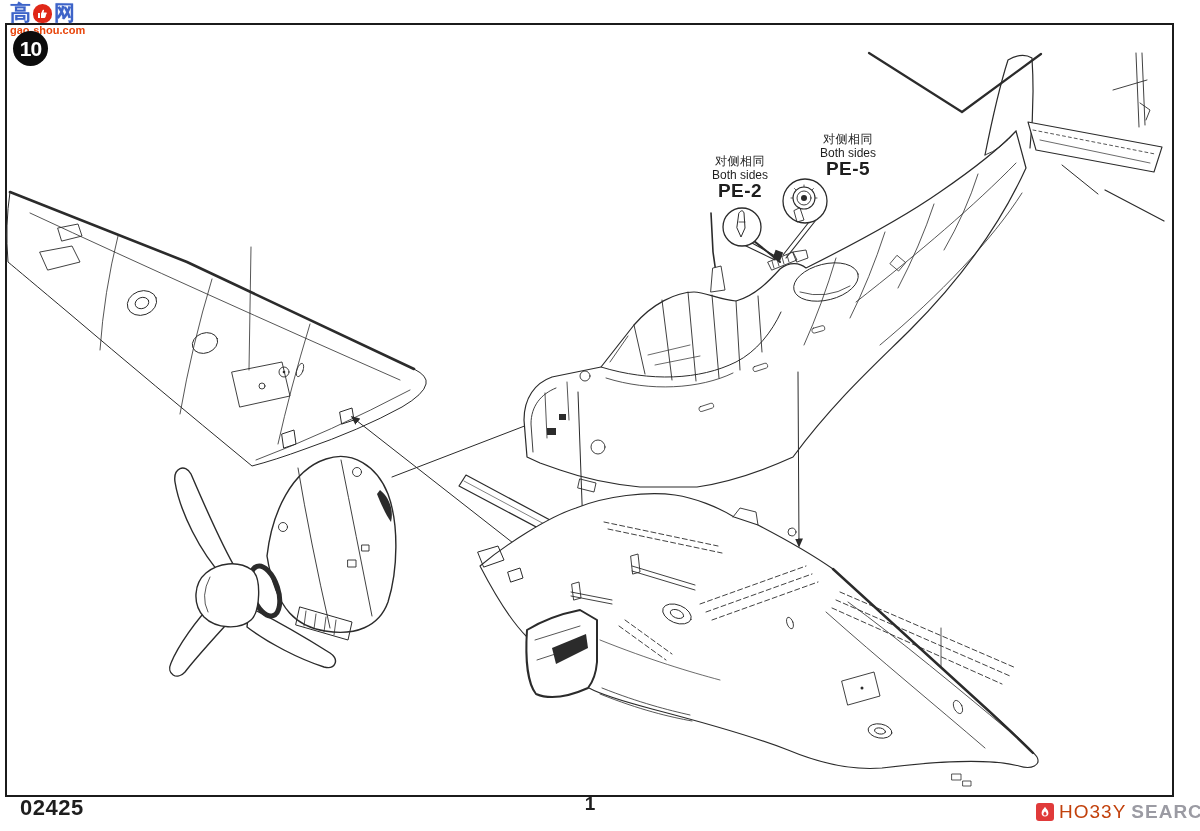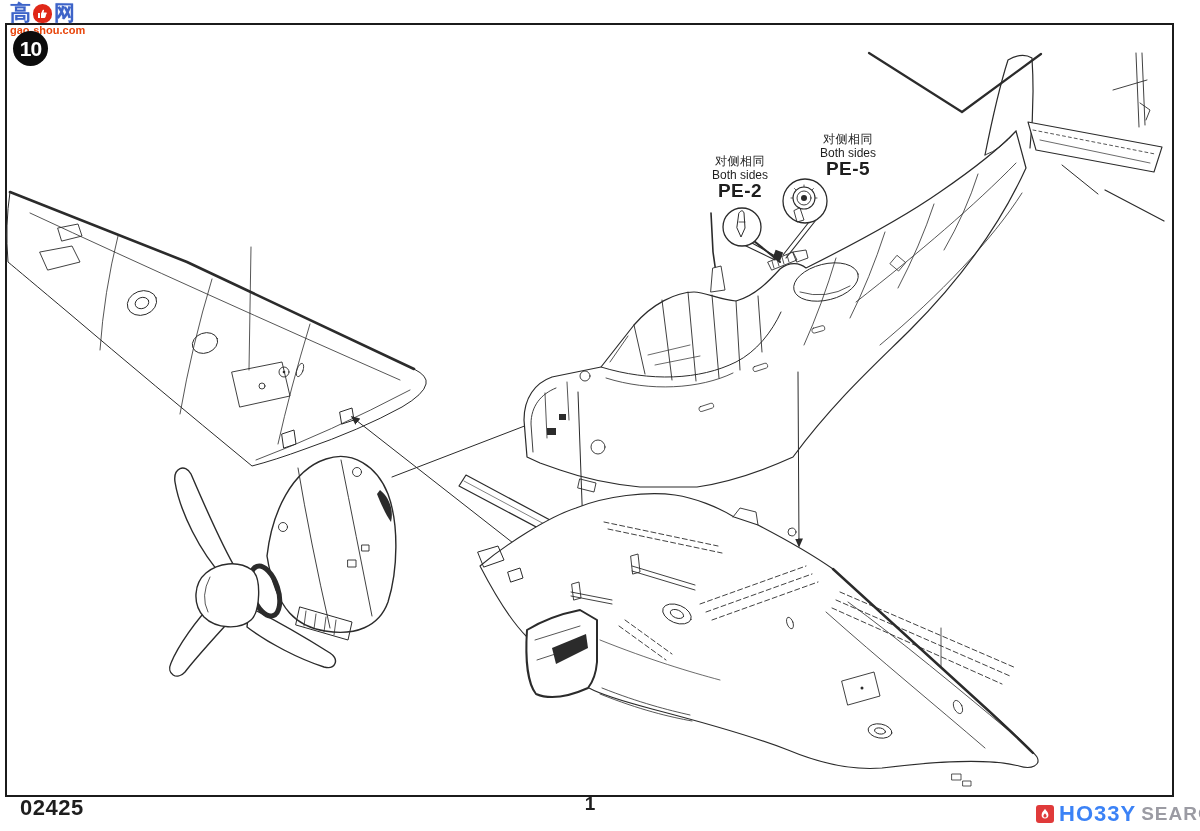--- a/index.html
+++ b/index.html
@@ -28,21 +28,21 @@
   #label-left-wing{left:874px;top:595px;width:140px;}
   #label-pe7{left:690px;top:155px;width:100px;}
   #label-pe5{left:798px;top:133px;width:100px;}
   .winglabel .zh{font-size:12.5px;}
   .winglabel .en{font-size:14.5px;line-height:16px;}
   
   #part-number{left:20px;top:795px;font-size:22px;font-weight:bold;letter-spacing:0.5px;}
   #page-number{left:560px;top:793px;width:60px;text-align:center;font-size:19px;font-weight:bold;}
   #hobbysearch{left:1036px;top:801px;display:flex;align-items:center;gap:5px;}
   #hs-icon{width:18px;height:18px;background:#e03a3a;border-radius:3px;display:flex;align-items:center;justify-content:center;}
-  #hs-name{font-size:22px;font-weight:bold;color:#3b82f6;letter-spacing:1px;}
+  #hs-name{font-size:19px;font-weight:normal;color:#c2410c;letter-spacing:1px;}
   #hs-suffix{font-size:19px;font-weight:bold;color:#9b9ba3;letter-spacing:1px;}
   svg#art{left:0;top:0;}
   svg#art *{vector-effect:non-scaling-stroke;}
 </style>
 </head>
 <body>
 
 <div id="page">
 
   <div class="abs" id="border-rect"></div>

